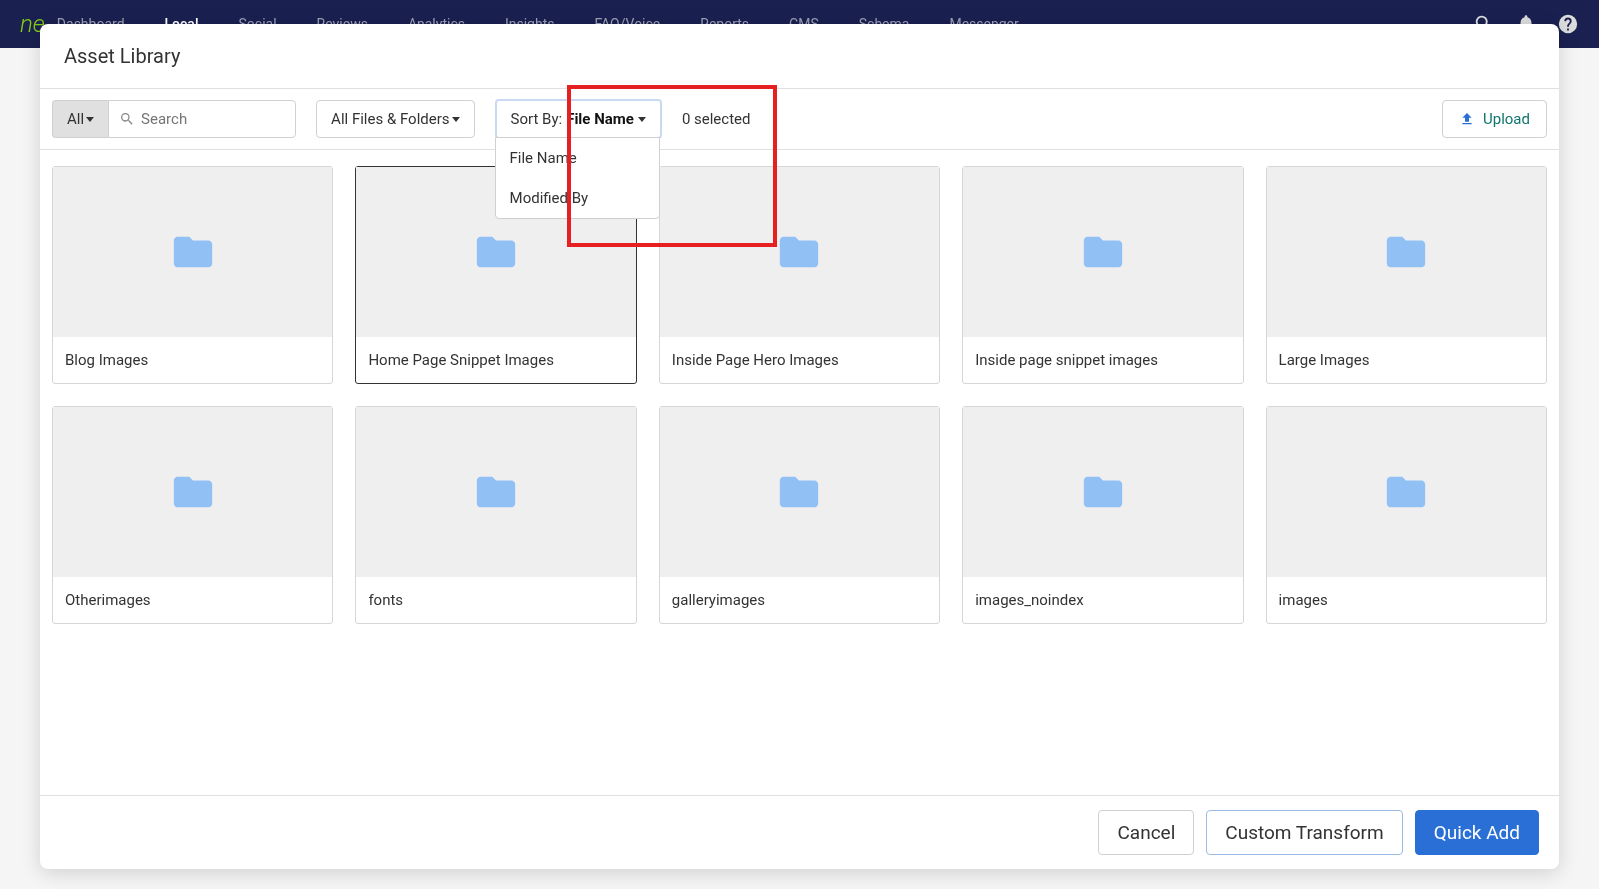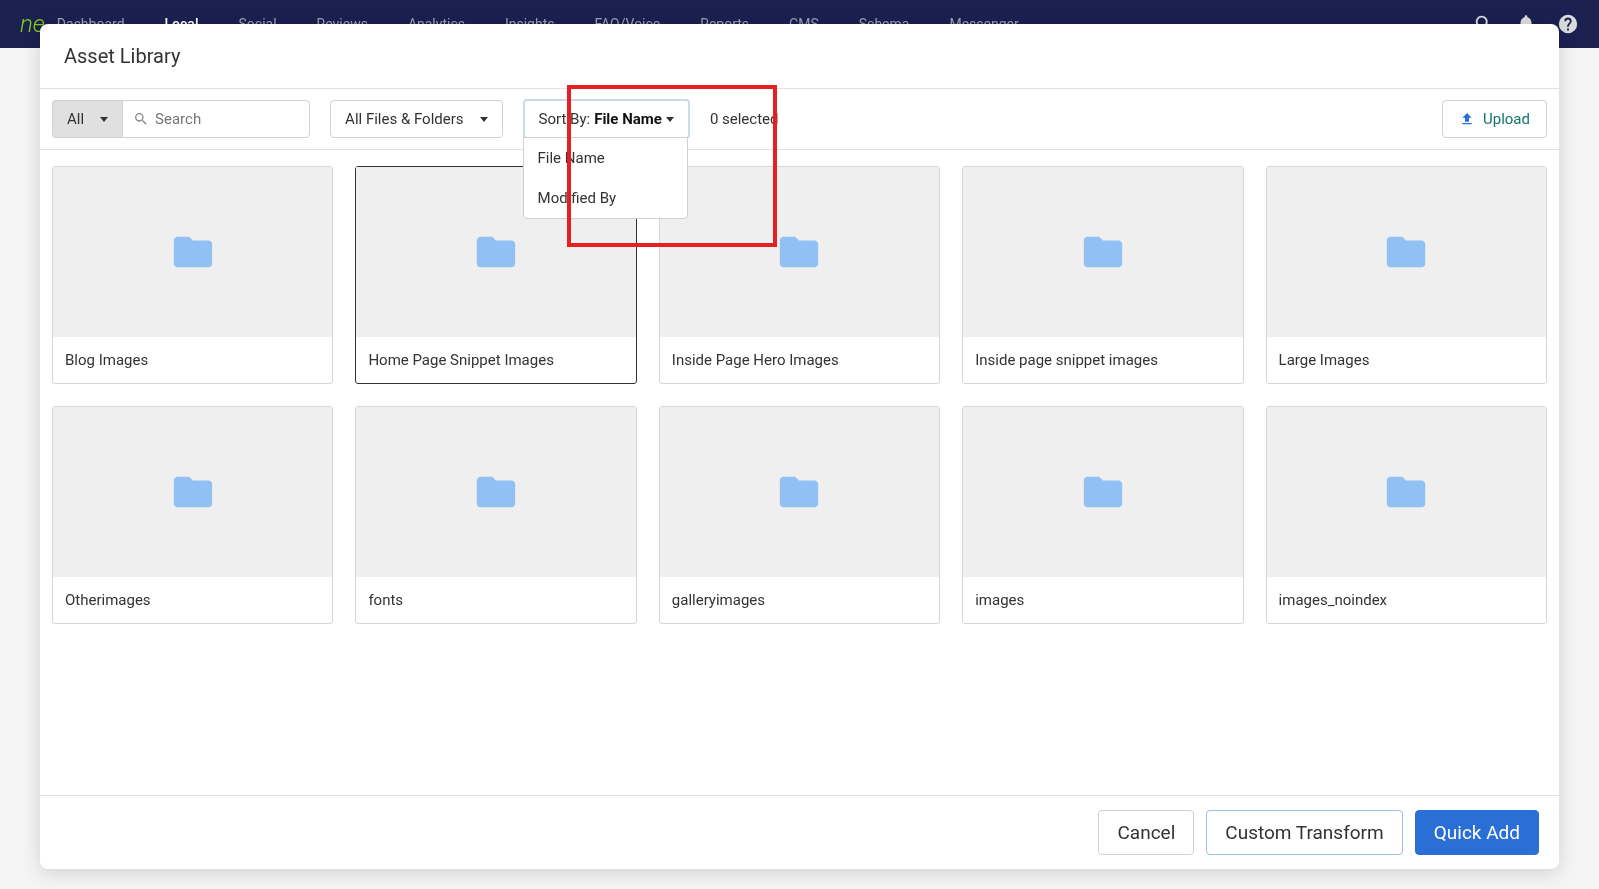--- a/index.html
+++ b/index.html
@@ -98,21 +98,21 @@
       gap: 0;
     }
     .btn {
       background: white;
       border: 1px solid #d0d0d0;
       padding: 9px 14px;
       font-size: 15px;
       cursor: pointer;
       display: flex;
       align-items: center;
-      gap: 16px;
+      gap: 2px;
       color: #333;
       border-radius: 4px;
     }
     .btn-all {
       background: #e0e0e0;
       border-radius: 4px 0 0 4px;
       border-right: none;
     }
     .search-box {
       display: flex;
@@ -410,29 +410,29 @@
             </svg>
           </div>
           <div class="folder-label">galleryimages</div>
         </div>
         <div class="folder-card">
           <div class="folder-preview">
             <svg class="folder-icon" viewBox="0 0 24 24">
               <path d="M10 4H4c-1.1 0-2 .9-2 2v12c0 1.1.9 2 2 2h16c1.1 0 2-.9 2-2V8c0-1.1-.9-2-2-2h-8l-2-2z"></path>
             </svg>
           </div>
+          <div class="folder-label">images_noindex</div>
+        </div>
+        <div class="folder-card">
+          <div class="folder-preview">
+            <svg class="folder-icon" viewBox="0 0 24 24">
+              <path d="M10 4H4c-1.1 0-2 .9-2 2v12c0 1.1.9 2 2 2h16c1.1 0 2-.9 2-2V8c0-1.1-.9-2-2-2h-8l-2-2z"></path>
+            </svg>
+          </div>
           <div class="folder-label">images</div>
-        </div>
-        <div class="folder-card">
-          <div class="folder-preview">
-            <svg class="folder-icon" viewBox="0 0 24 24">
-              <path d="M10 4H4c-1.1 0-2 .9-2 2v12c0 1.1.9 2 2 2h16c1.1 0 2-.9 2-2V8c0-1.1-.9-2-2-2h-8l-2-2z"></path>
-            </svg>
-          </div>
-          <div class="folder-label">images_noindex</div>
         </div>
       </div>
   </div>
 
   <div class="modal-footer">
     <button class="footer-btn">Cancel</button>
     <button class="footer-btn custom">Custom Transform</button>
     <button class="footer-btn primary">Quick Add</button>
   </div>
 

